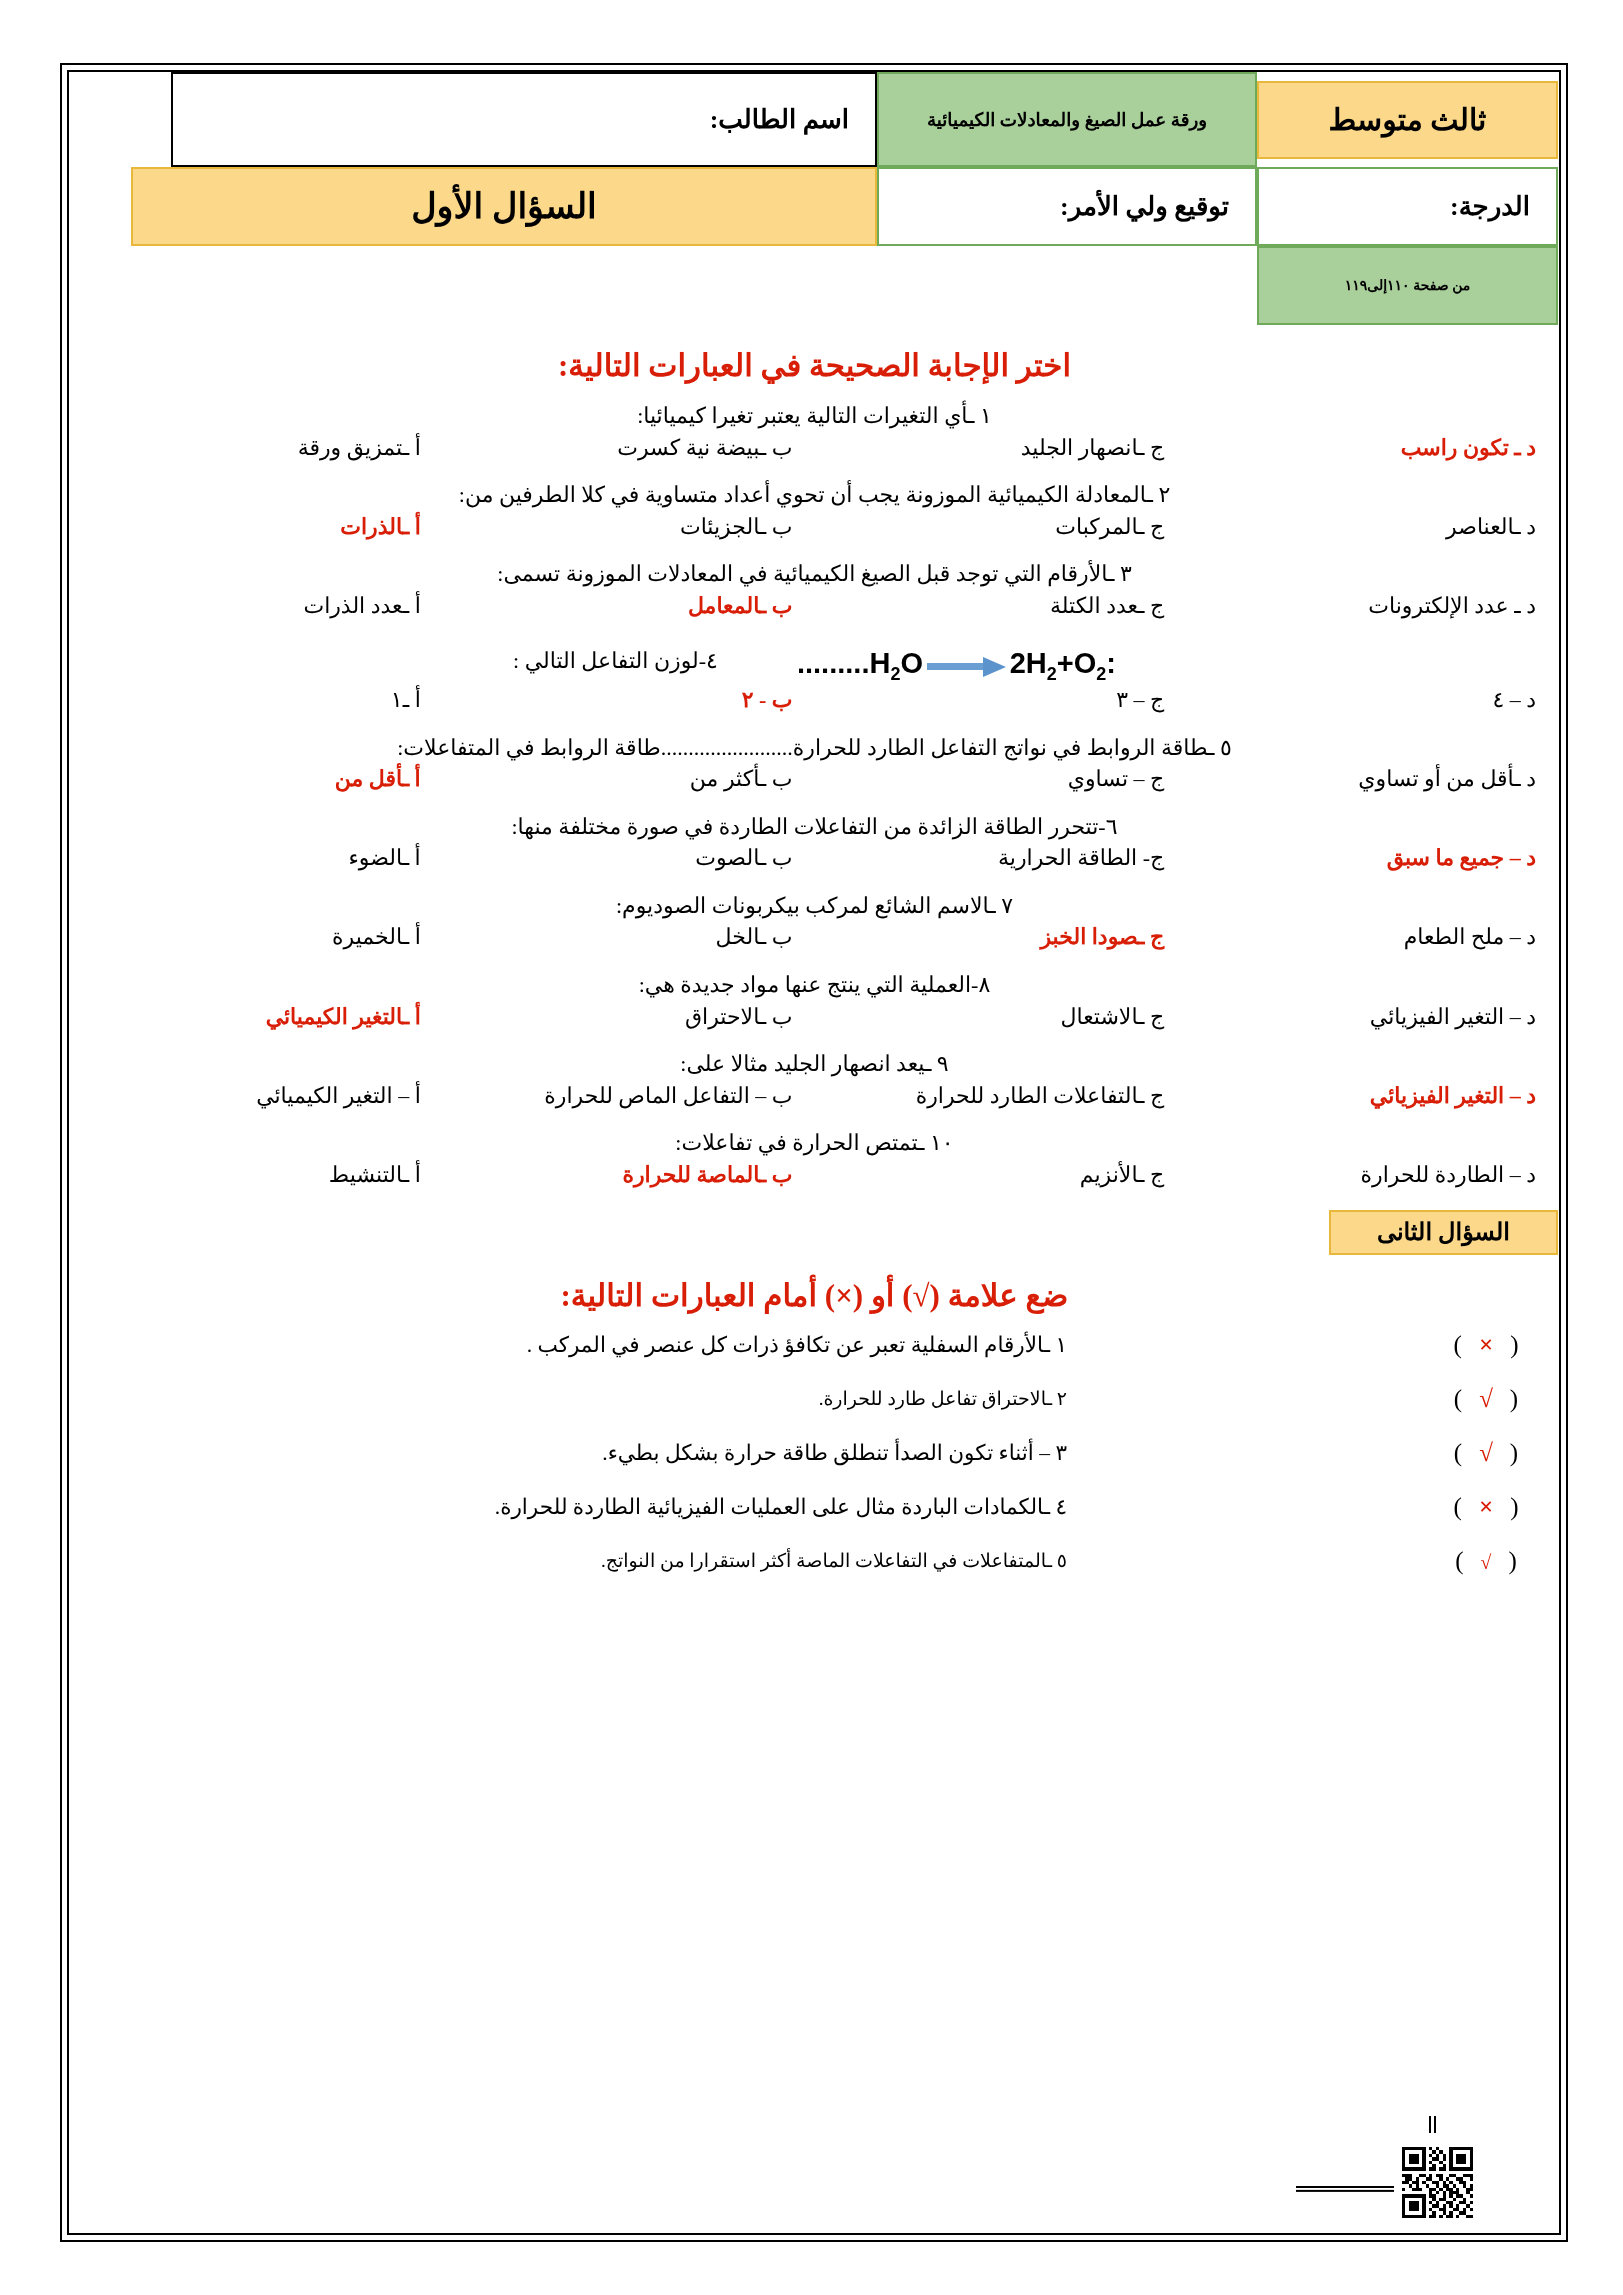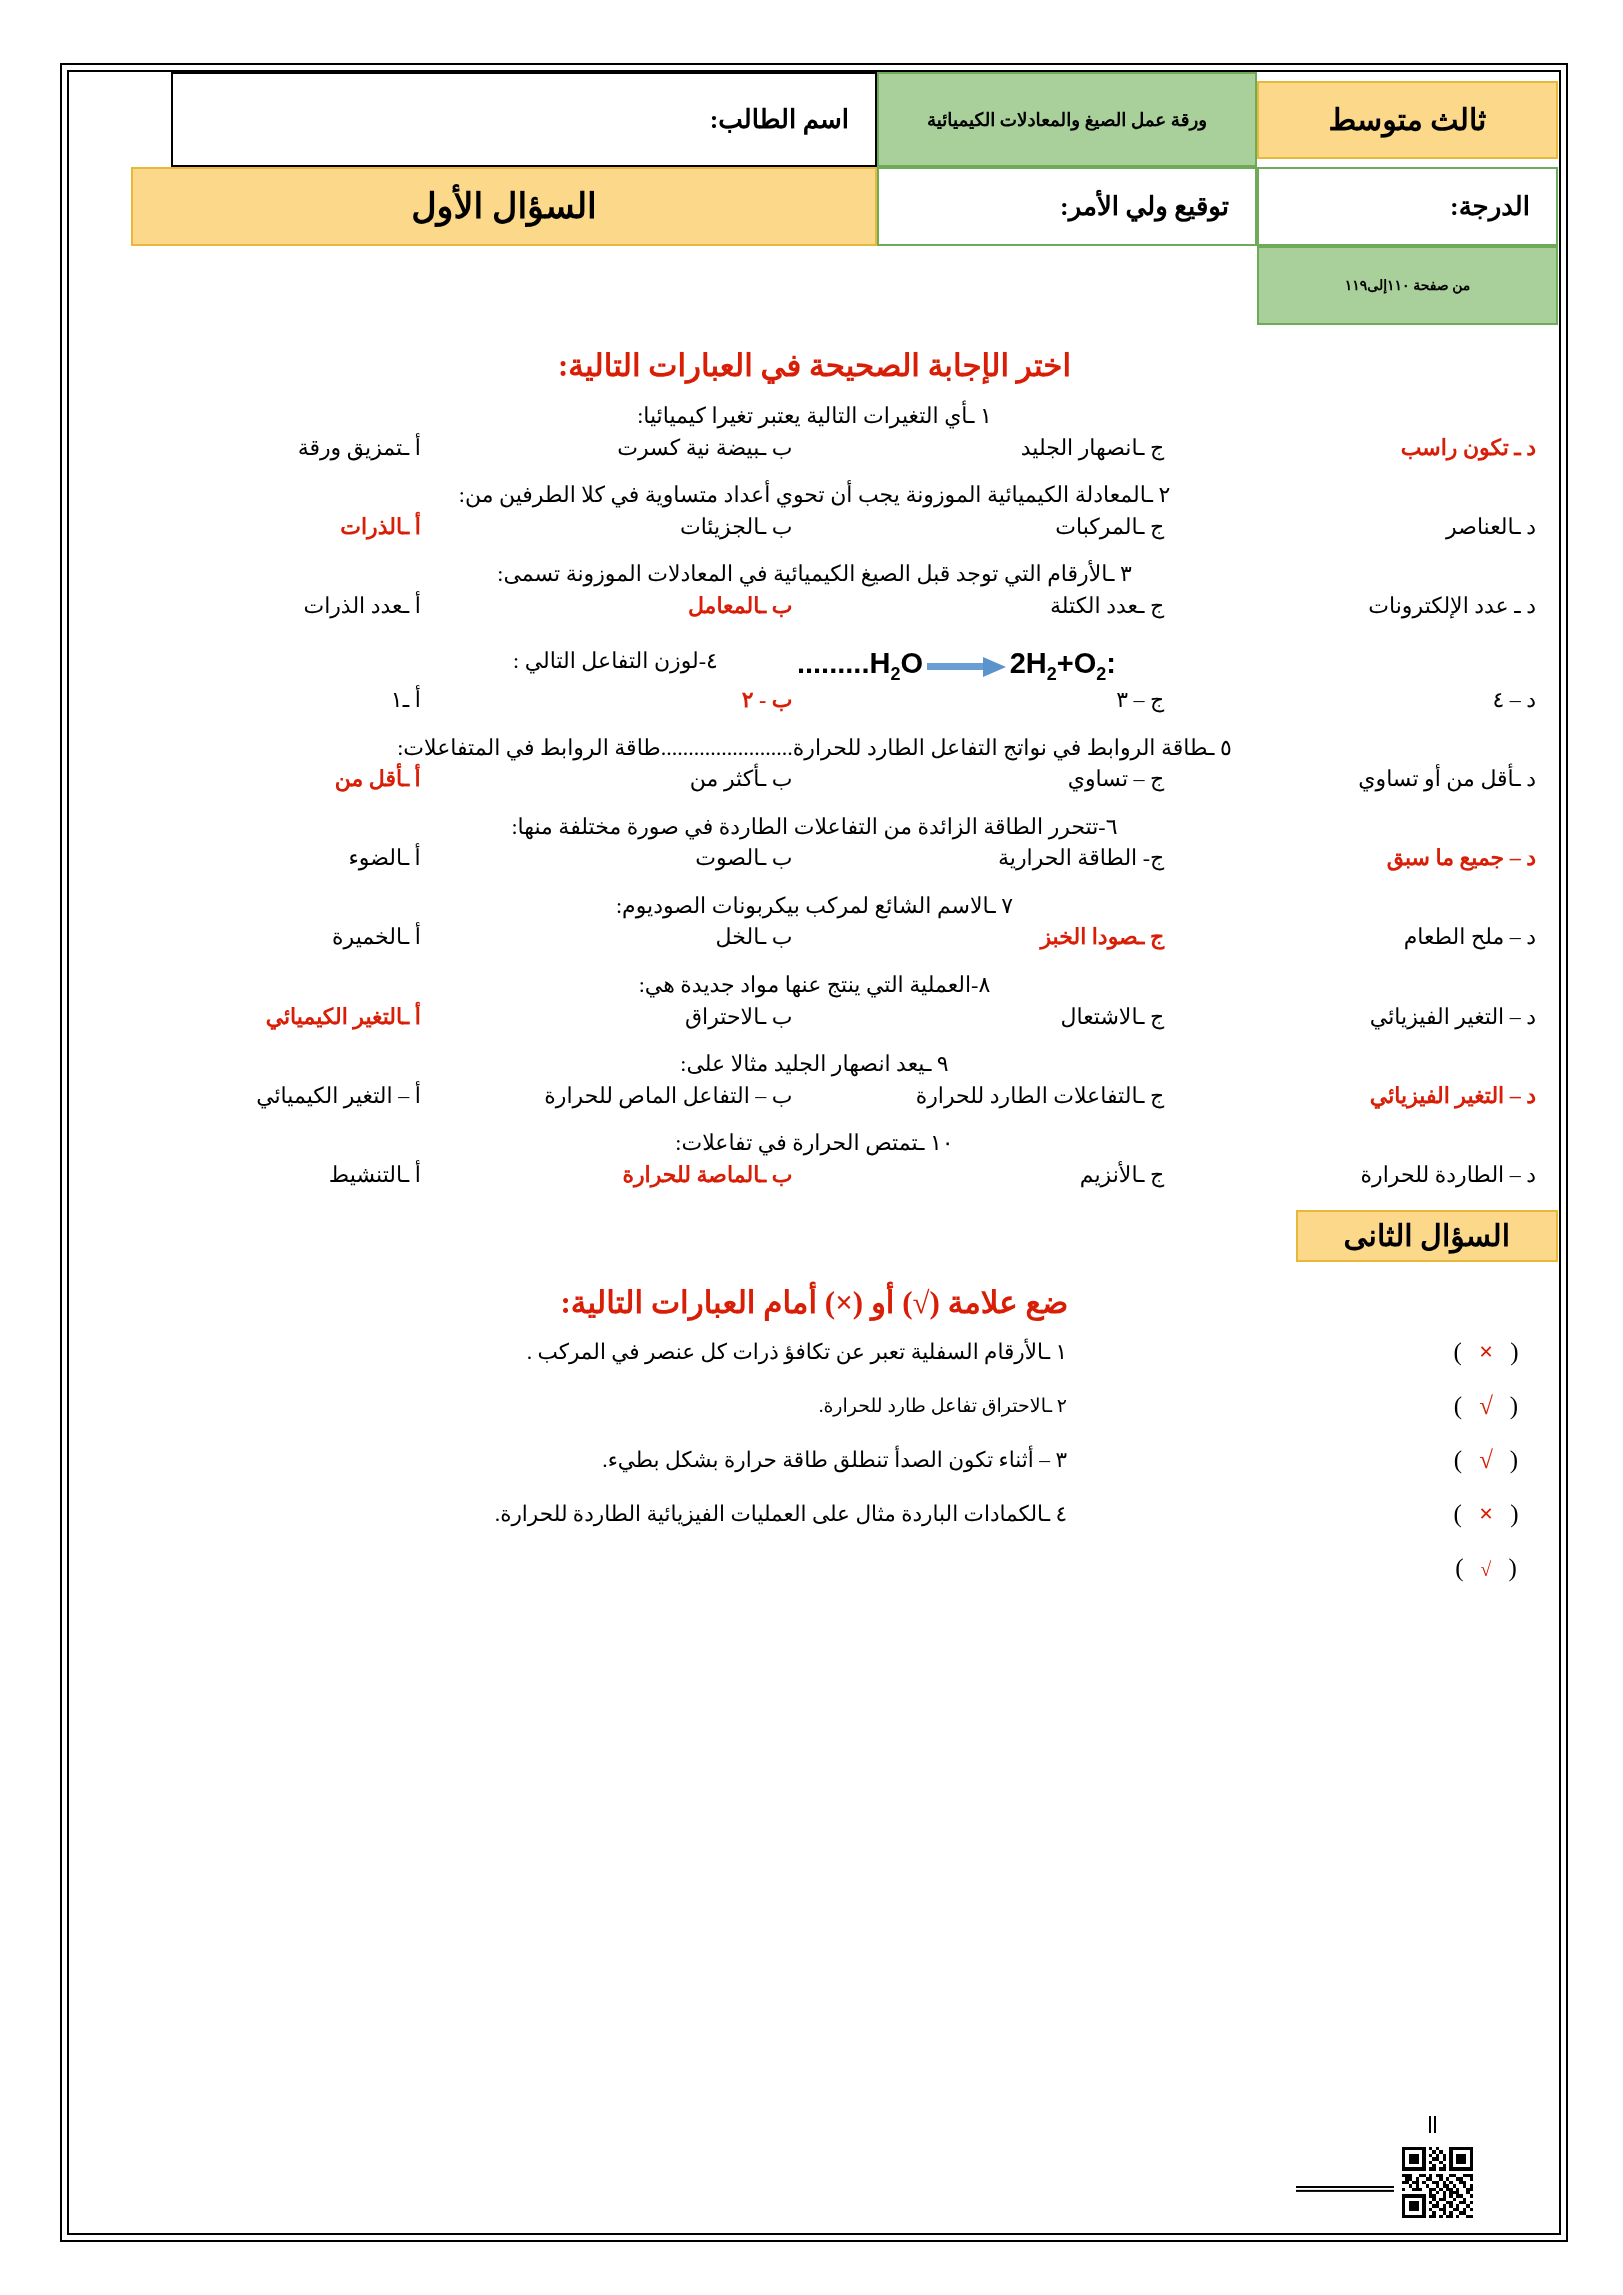--- a/index.html
+++ b/index.html
@@ -147,21 +147,21 @@
     border-bottom: 10.5px solid transparent;
     border-left: 23.6px solid #5B93CC;
   }
 
   
   .chip-wrap { display: flex; justify-content: flex-start; margin-top: 22px; }
   .chip {
     background: #FCD98A;
     border: 2px solid #E8B83B;
     padding: 6.5px 46px;
-    font-size: 30px;
+    font-size: 24px;
     font-weight: bold;
     text-align: center;
   }
 
   
   .tf-row {
     display: flex;
     flex-direction: row;
     align-items: center;
     margin: 0 0 26px 0;
@@ -406,20 +406,21 @@
     <div class="tf-mark">
       <span class="paren">(</span><span class="sym">×</span><span class="paren">)</span>
     </div>
     <div class="tf-text">٤ ـالكمادات الباردة مثال على العمليات الفيزيائية الطاردة للحرارة.</div>
   </div>
 
   <div class="tf-row">
     <div class="tf-mark">
       <span class="paren">(</span><span class="sym small">√</span><span class="paren">)</span>
     </div>
+    <div class="tf-text sm">٥ ـالمتفاعلات في التفاعلات الماصة أكثر استقرارا من النواتج.</div>
   </div>
 
   <div class="tick"></div>
   <div class="tick2"></div>
   <div class="rule"></div>
 
   <svg class="qr" viewBox="0 0 21 21" shape-rendering="crispEdges">
     <rect width="21" height="21" fill="#ffffff"></rect>
     <g fill="#000000">
       <rect x="0" y="0" width="7" height="1"></rect>

